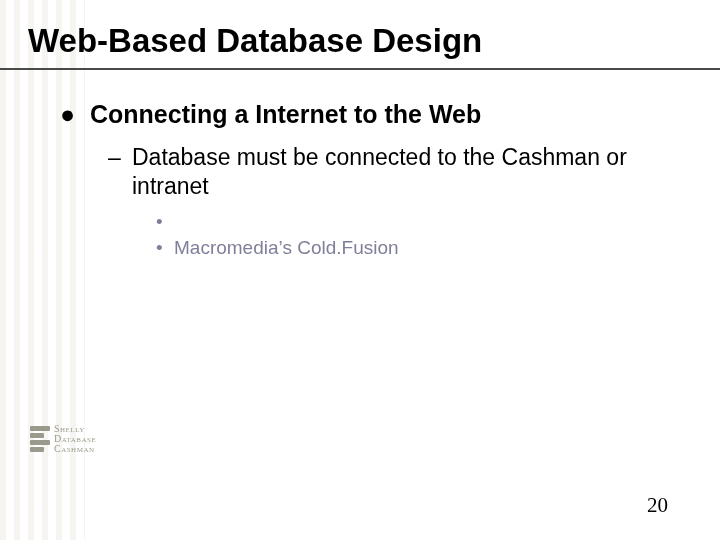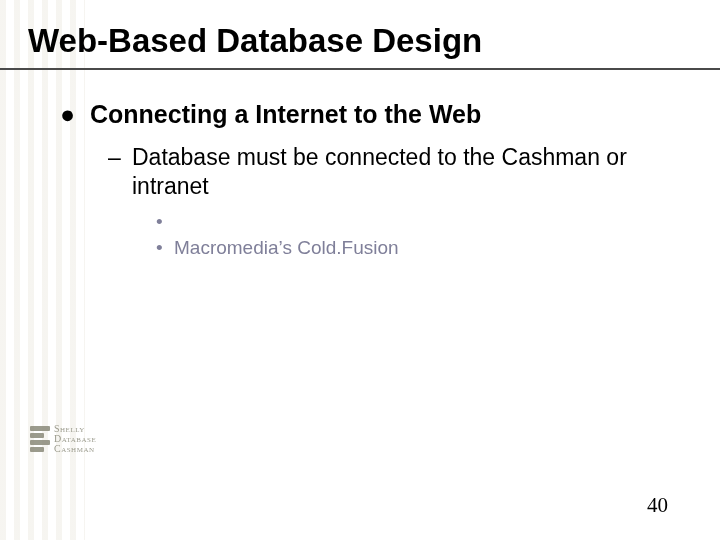--- a/index.html
+++ b/index.html
@@ -174,15 +174,15 @@
       <div class="logo-bar"></div>
       <div class="logo-bar short"></div>
     </div>
     <div class="logo-text">
       <span>Shelly</span>
       <span>Database</span>
       <span>Cashman</span>
     </div>
   </div>
 
-  <div class="page-number">40</div>
+  <div class="page-number">20</div>
 
 </div>
 
 </body></html>

